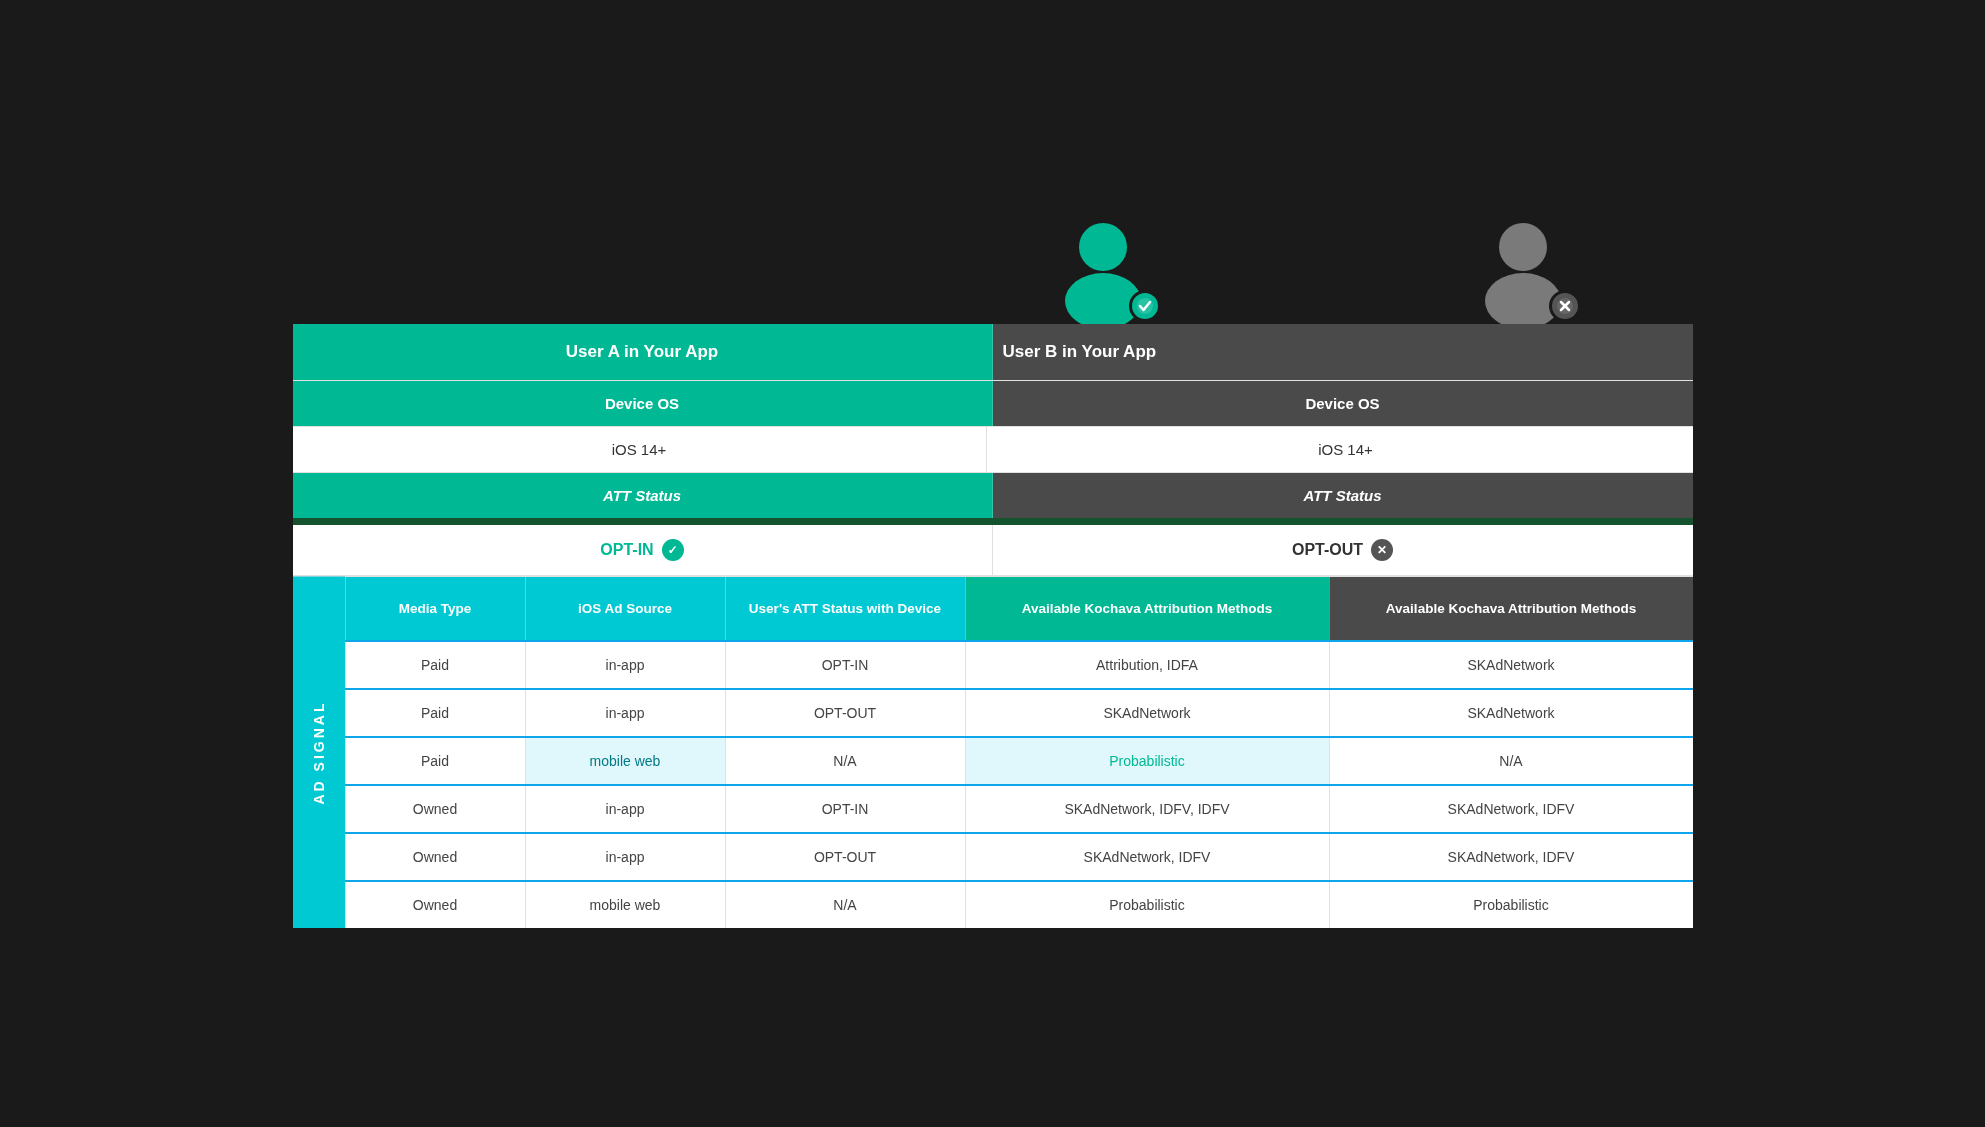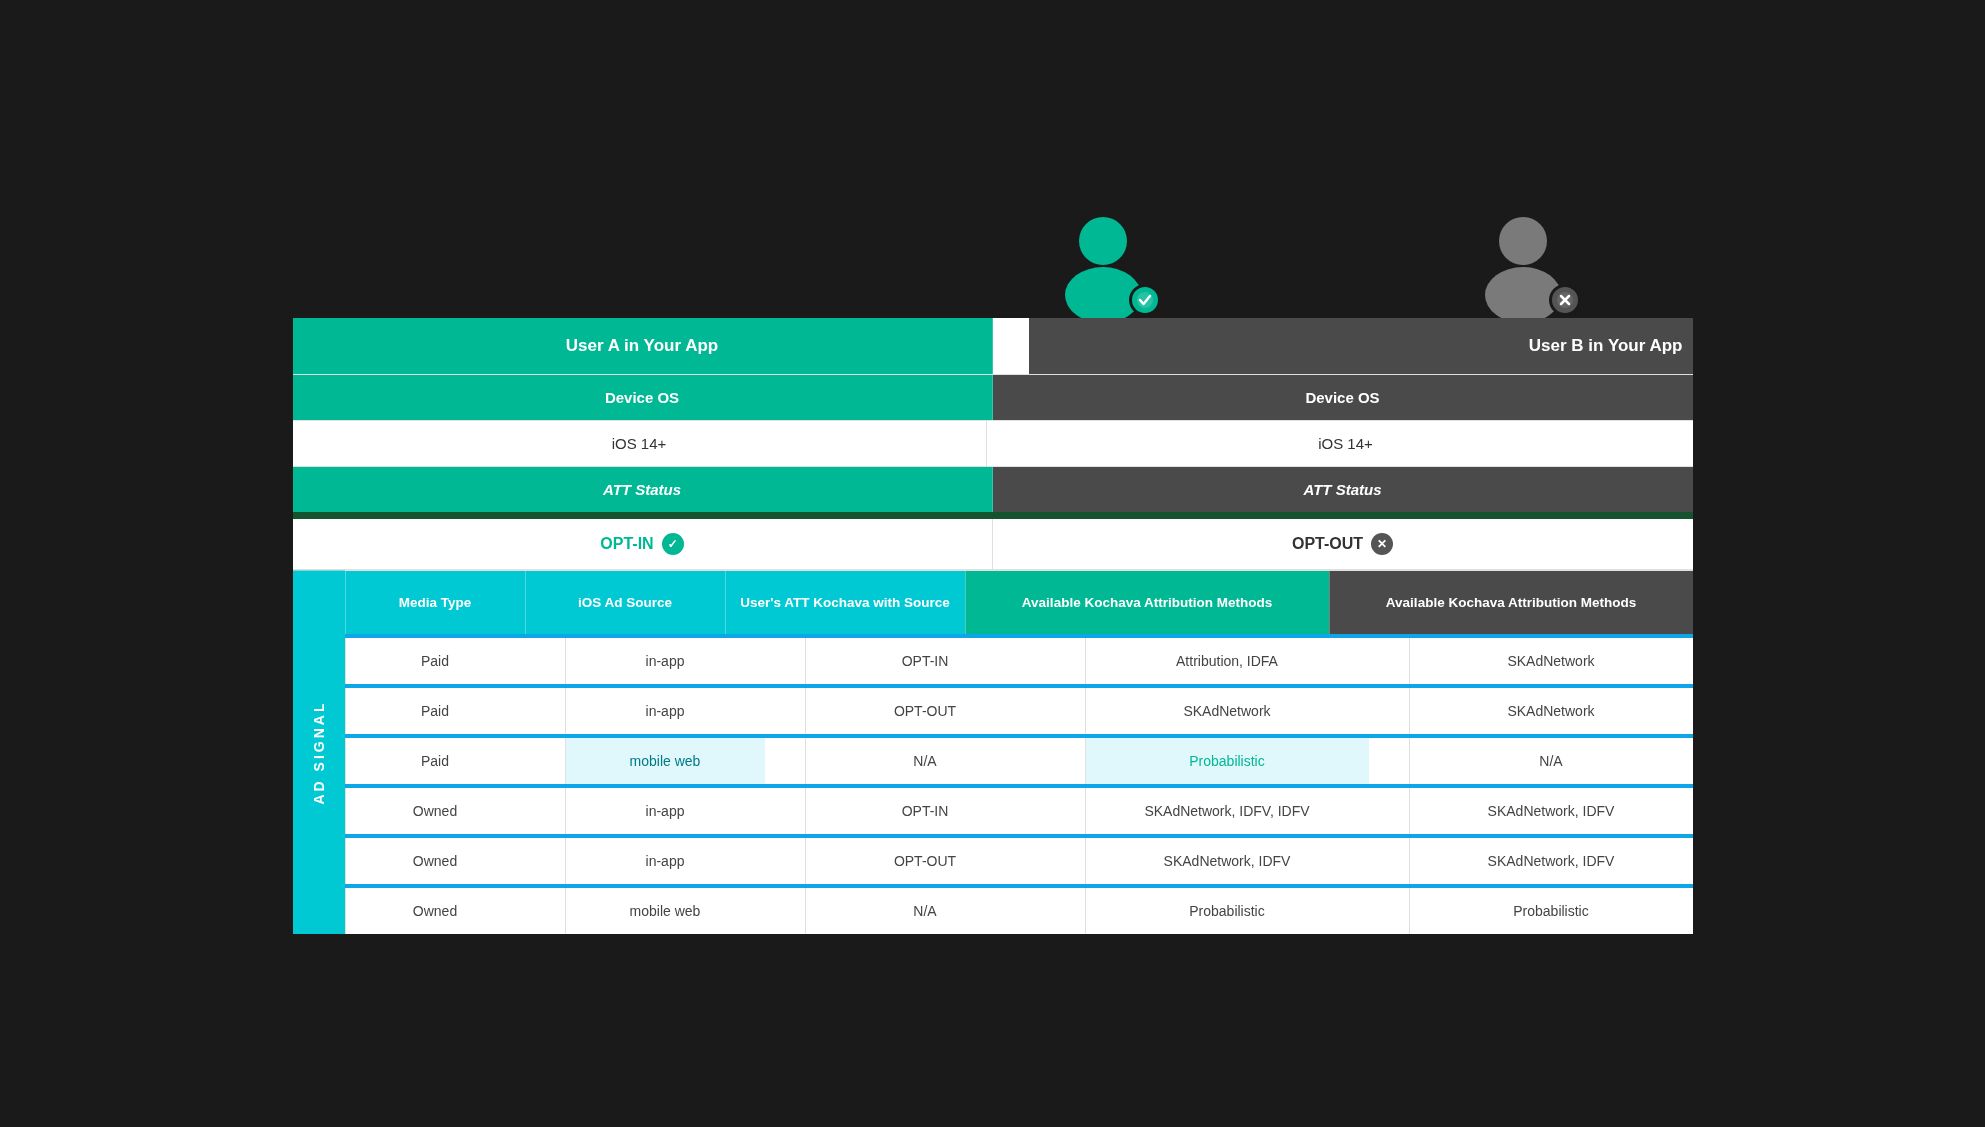--- a/index.html
+++ b/index.html
@@ -114,21 +114,21 @@
     </div>
   </div>
 
   <div class="main-content">
 
 
     <div class="right-panel">
 
       <div style="display:grid;grid-template-columns:1fr 1fr;border-bottom:1px solid #e0e0e0;">
         <div style="background:#00b894;color:white;text-align:center;padding:18px 10px;font-size:17px;font-weight:600;border-right:1px solid rgba(255,255,255,0.2);">User A in Your App</div>
-        <div style="background:#4a4a4a;color:white;text-align:right;padding:18px 10px;font-size:17px;font-weight:600;margin-left:36px;">User B in Your App</div>
+        <div style="background:#4a4a4a;color:white;text-align:left;padding:18px 10px;font-size:17px;font-weight:600;">User B in Your App</div>
       </div>
 
       <div style="display:grid;grid-template-columns:1fr 1fr;border-bottom:1px solid #e0e0e0;">
         <div style="background:#00b894;color:white;text-align:center;padding:14px 10px;font-size:15px;font-weight:600;border-right:1px solid rgba(255,255,255,0.2);">Device OS</div>
         <div style="background:#4a4a4a;color:white;text-align:center;padding:14px 10px;font-size:15px;font-weight:600;">Device OS</div>
       </div>
 
       <div style="display:grid;grid-template-columns:1fr 1fr;border-bottom:1px solid #e0e0e0;gap:12px;">
         <div style="background:white;color:#333;text-align:center;padding:14px 10px;font-size:15px;border-right:1px solid #e0e0e0;">iOS 14+</div>
         <div style="background:white;color:#333;text-align:center;padding:14px 10px;font-size:15px;">iOS 14+</div>
@@ -149,21 +149,21 @@
           <span style="display:inline-flex;align-items:center;justify-content:center;width:22px;height:22px;border-radius:50%;background:#555;color:white;font-size:12px;font-weight:700;">✕</span>
         </div>
       </div>
 
     <div class="table5">
           <div class="t5-sidebar">AD SIGNAL</div>
           <div class="t5-inner">
             <div class="t5-hrow" style="grid-template-columns: 180px 200px 240px 1fr 1fr;">
               <div class="t5-hcell ">Media Type</div>
               <div class="t5-hcell ">iOS Ad Source</div>
-              <div class="t5-hcell ">User's ATT Kochava with Source</div>
+              <div class="t5-hcell ">User's ATT Status with Device</div>
               <div class="t5-hcell t5-hcell-green">Available Kochava Attribution Methods</div>
               <div class="t5-hcell t5-hcell-dark">Available Kochava Attribution Methods</div>
             </div>
             <div class="t5-drow" style="grid-template-columns: 180px 200px 240px 1fr 1fr;">
               <div class="t5-dcell">Paid</div>
               <div class="t5-dcell">in-app</div>
               <div class="t5-dcell">OPT-IN</div>
               <div class="t5-dcell">Attribution, IDFA</div>
               <div class="t5-dcell">SKAdNetwork</div>
             </div>
@@ -254,22 +254,21 @@
     justify-content: center;
     line-height: 1.3;
   }
 
   .t5-hcell-green { background: #00b894; }
   .t5-hcell-dark { background: #4a4a4a; }
 
   .t5-drow {
     display: grid;
     grid-template-columns: 180px 230px 1fr 1fr;
-    border-top: 4px solid #0ea5e9;
-    gap: 40px;
+    border-top: 2px solid #0ea5e9;
   }
 
   .t5-dcell {
     text-align: center;
     padding: 15px 12px;
     font-size: 14px;
     color: #444;
     border-left: 1px solid #e0e0e0;
     display: flex;
     align-items: center;

